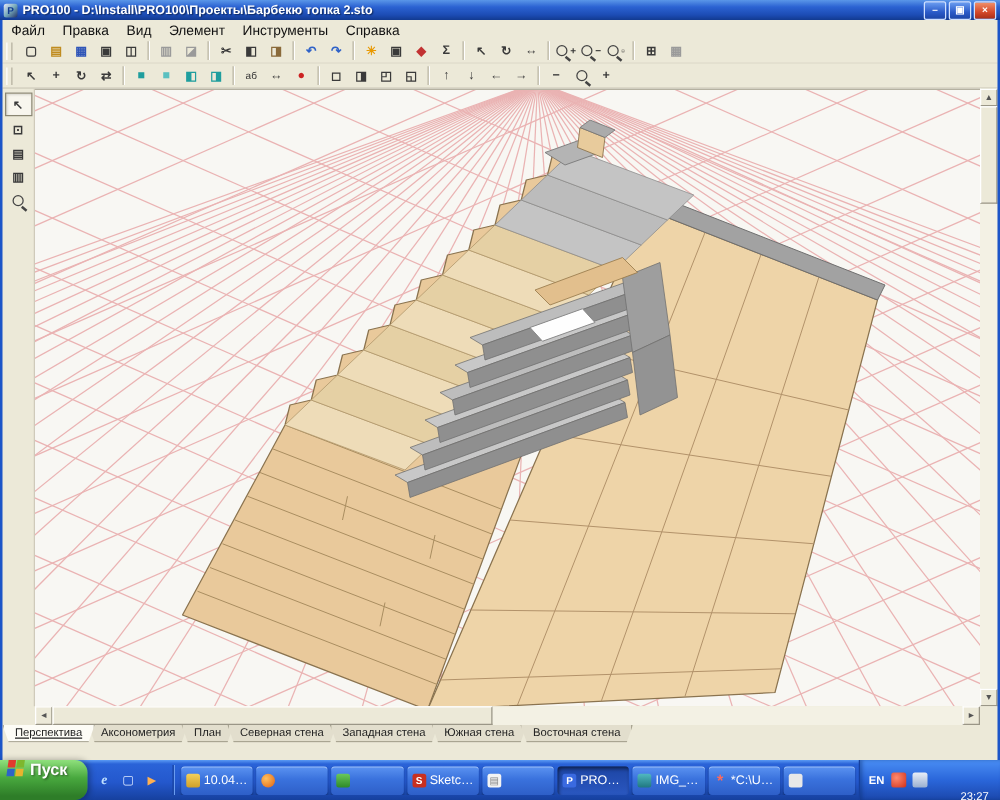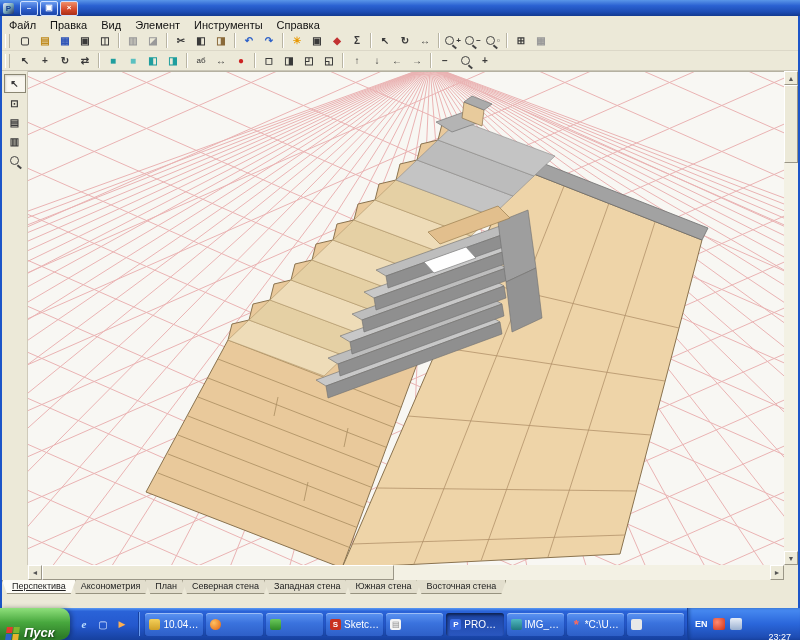--- a/index.html
+++ b/index.html
@@ -77,23 +77,23 @@
   
   .statusbar{position:absolute;left:2px;top:594px;width:796px;height:14px;background:#ece9d8;
     display:flex;align-items:center;padding:0 2px;box-sizing:border-box;z-index:6;}
   .spanel{flex:1;height:12px;line-height:12px;border:1px solid;border-color:#9a9687 #fff #fff #9a9687;
     padding:0 4px;color:#111;}
 
   
   .taskbar{position:absolute;left:0;top:608px;width:800px;height:32px;z-index:50;
     background:linear-gradient(180deg,#5a9af4 0%,#2a63d8 10%,#2458cd 55%,#16409e 100%);
     display:flex;align-items:center;}
-  .start{height:32px;flex:none;border-radius:0 10px 10px 0;display:flex;align-items:flex-end;
+  .start{height:32px;flex:none;border-radius:0 10px 10px 0;display:flex;align-items:flex-start;
     background:linear-gradient(180deg,#8fe07c 0%,#48a83e 45%,#2e7d28 90%);
-    padding:0 16px 0 6px;color:#fff;font-style:italic;font-weight:bold;font-size:13px;
+    padding:0 16px 0 6px;color:#fff;font-weight:bold;font-size:13px;
     text-shadow:1px 1px 2px #00000088;box-shadow:2px 0 5px #00000055;}
   .flag{width:13px;height:13px;display:grid;grid-template-columns:6px 6px;grid-auto-rows:6px;gap:1px;
     transform:skew(-8deg);margin-right:5px;}
   .flag i{display:block;}
   .f1{background:#e23a2e}.f2{background:#7eb72e}.f3{background:#2e63c8}.f4{background:#e8b32e}
   .ql{display:flex;gap:4px;margin:0 6px;flex:none;}
   .qlicon{width:15px;height:15px;display:flex;align-items:center;justify-content:center;color:#fff;font-size:11px;}
   .qlicon.ie{color:#bfe0ff;font-family:"Liberation Serif",serif;font-weight:bold;font-style:italic;}
   .qlicon.desk{color:#dce8ff;font-size:10px;}
   .qlicon.media{color:#ffb050;font-size:9px;}
@@ -124,20 +124,21 @@
   .trayicon.gray{background:linear-gradient(#e8eef8,#9ab0d0);}
   .clock{text-align:right;font-size:9px;line-height:10px;white-space:nowrap;margin-top:36px;}
 </style>
 </head>
 <body>
 
 <div class="screen">
 
   <div class="titlebar">
     <span class="appicon">P</span>
+    <span class="ttext">PRO100 - D:\Install\PRO100\Проекты\Барбекю топка 2.sto</span>
     <span class="wbtn">–</span>
     <span class="wbtn">▣</span>
     <span class="wbtn close">×</span>
   </div>
 
   <div class="menubar">
     <span class="mi">Файл</span>
     <span class="mi">Правка</span>
     <span class="mi">Вид</span>
     <span class="mi">Элемент</span>

